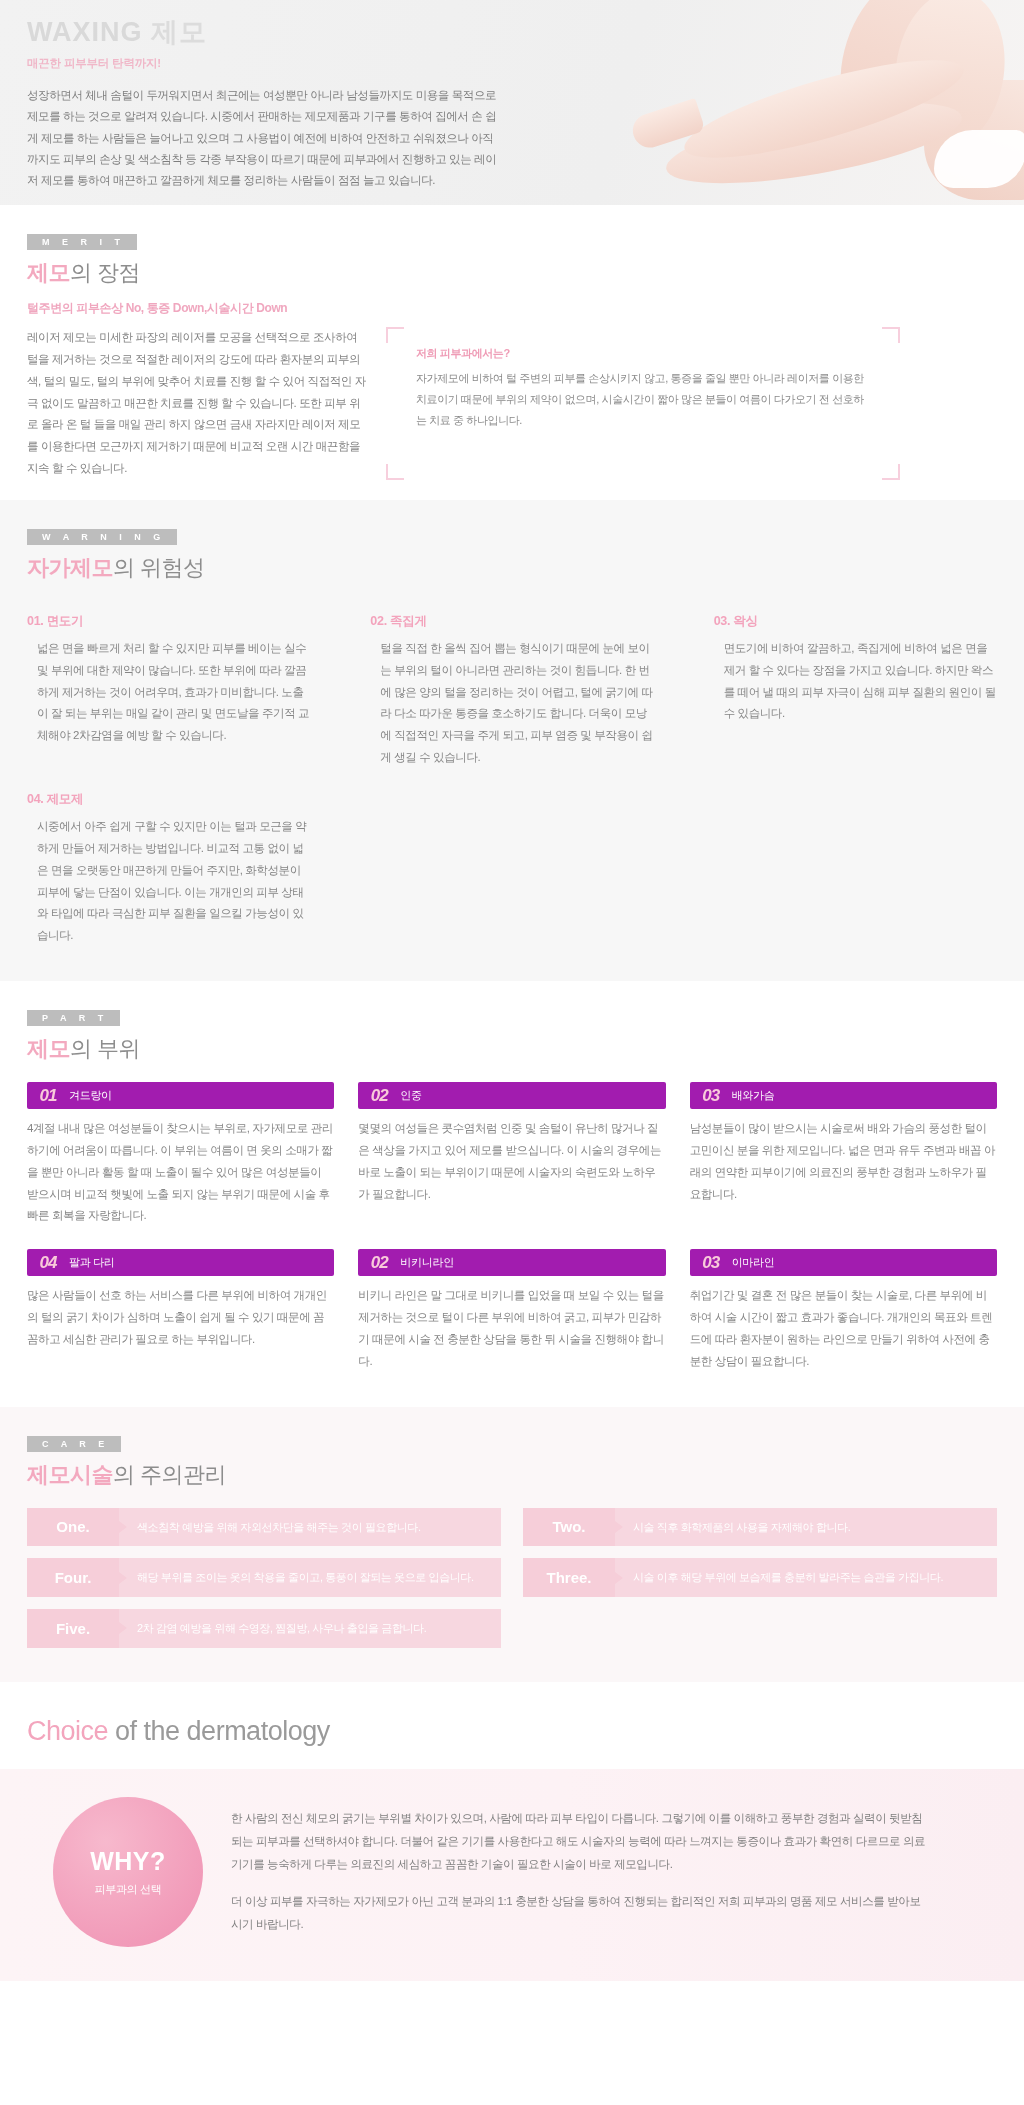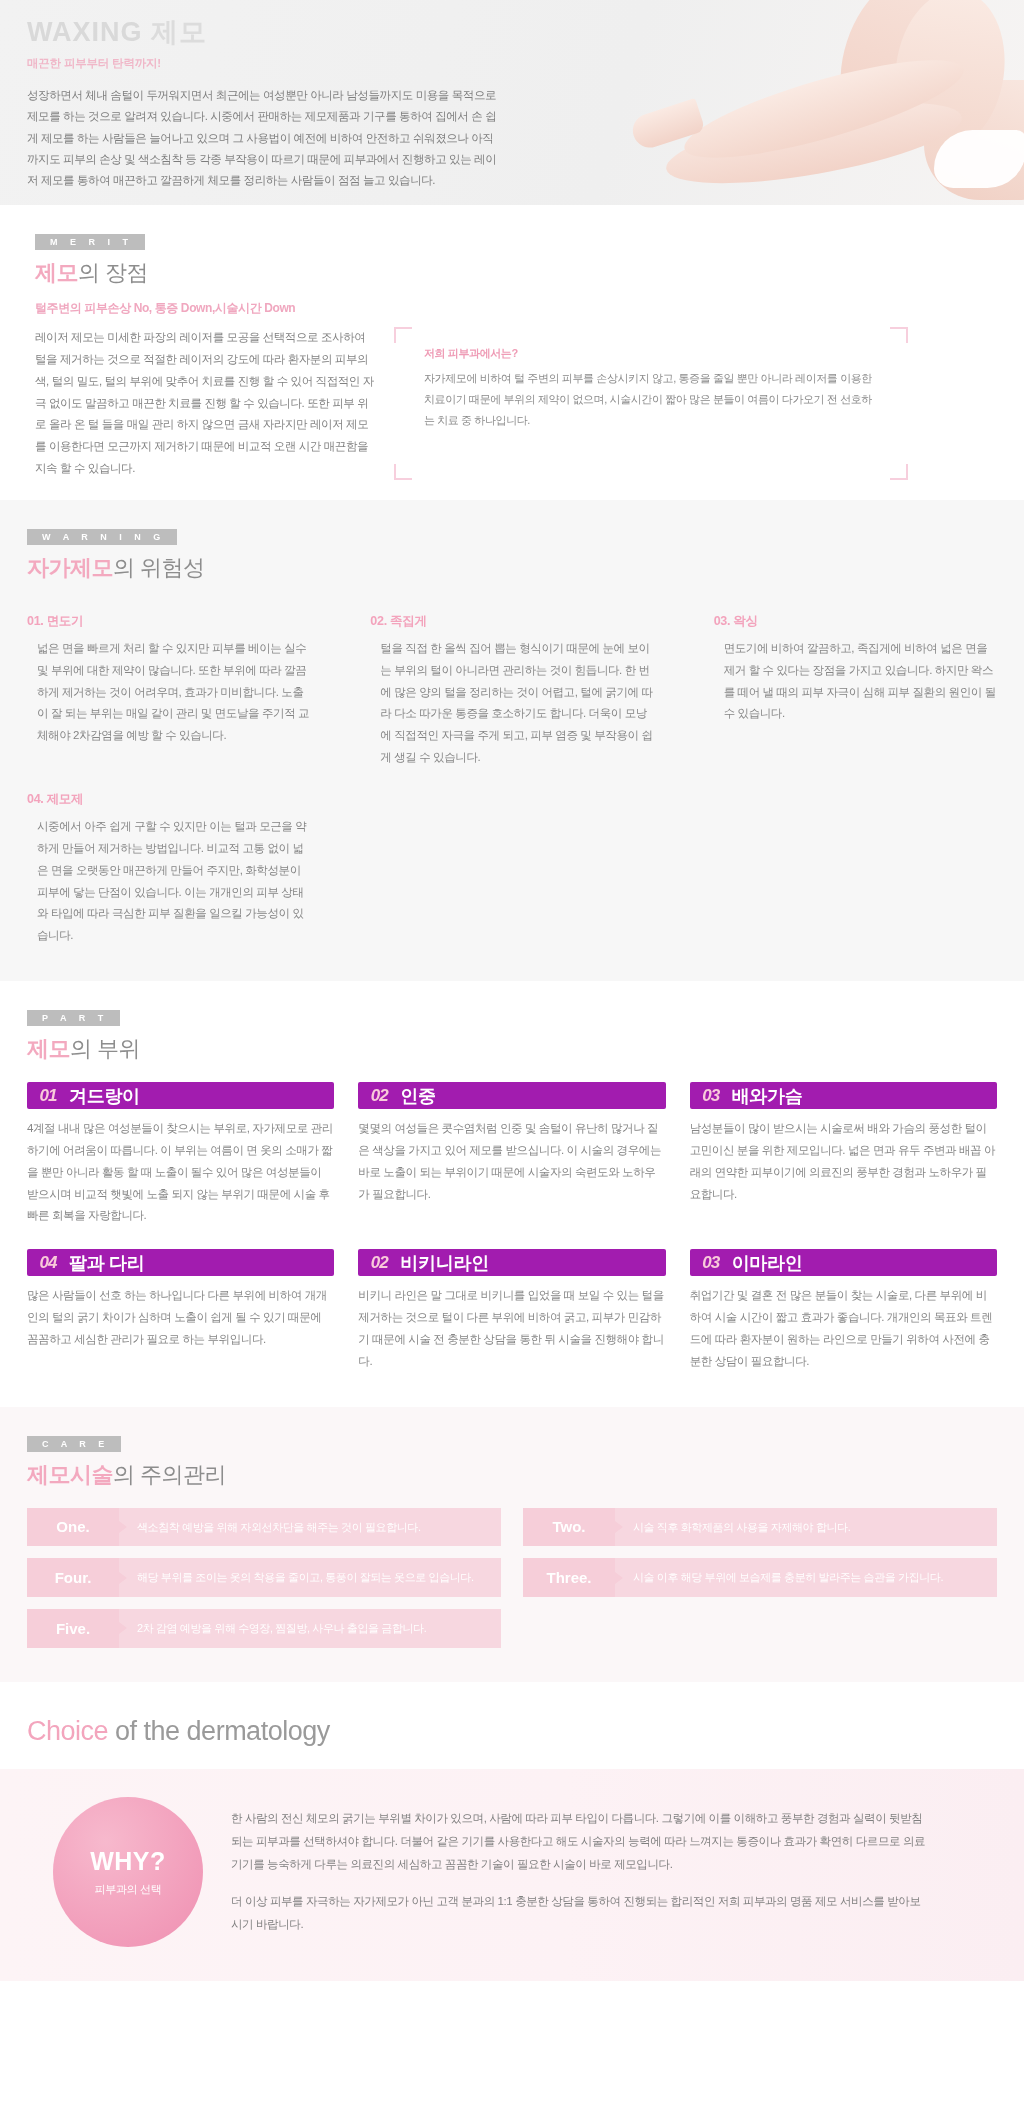--- a/index.html
+++ b/index.html
@@ -69,21 +69,21 @@
     letter-spacing: 5px;
     padding: 3px 12px 3px 15px;
     font-weight: bold;
     margin-bottom: 8px;
   }
   .sec-title { font-size: 22px; color: #a8a8a8; letter-spacing: -0.5px; }
   .sec-title b { color: #f3a9bf; font-weight: bold; }
   .sec-title .dark { color: #8d8d8d; }
 
   
-  .merit { background: #ffffff; padding-bottom: 20px; padding-left: 8px; }
+  .merit { background: #ffffff; padding-bottom: 20px; }
   .merit-lead {
     padding: 0 27px;
     font-size: 12px;
     color: #f0a7bf;
     font-weight: bold;
     letter-spacing: -0.4px;
     margin-bottom: 10px;
   }
   .merit-cols { display: flex; padding: 0 27px; gap: 15px; }
   .merit-left { width: 340px; font-size: 11.5px; line-height: 1.9; letter-spacing: -0.4px; color: #818181; }
@@ -139,21 +139,21 @@
   }
   .part-num {
     width: 42px;
     text-align: center;
     font-size: 17px;
     font-weight: bold;
     font-style: italic;
     color: #f9cada;
     letter-spacing: -1px;
   }
-  .part-name { font-size: 18px; font-weight: bold; letter-spacing: -0.3px; text-align: center; }
+  .part-name { font-size: 11px; font-weight: normal; letter-spacing: -0.3px; text-align: center; }
   .part-b { font-size: 11.5px; line-height: 1.9; color: #858585; letter-spacing: -0.4px; padding-top: 9px; }
 
   
   .care { background: #fbf7f8; padding-bottom: 34px; }
   .care-grid {
     display: grid;
     grid-template-columns: 1fr 1fr;
     gap: 12px 22px;
     padding: 6px 27px 0;
   }
@@ -318,21 +318,21 @@
           <span class="part-name">배와가슴</span>
         </div>
         <div class="part-b">남성분들이 많이 받으시는 시술로써 배와 가슴의 풍성한 털이 고민이신 분을 위한 제모입니다.
 넓은 면과 유두 주변과 배꼽 아래의 연약한 피부이기에 의료진의 풍부한 경험과 노하우가 필요합니다.</div>
       </div>
       <div class="part-card">
         <div class="part-bar">
           <span class="part-num">04</span>
           <span class="part-name">팔과 다리</span>
         </div>
-        <div class="part-b">많은 사람들이 선호 하는 하나입니다 다른 부위에 비하여 개개인의 털의 굵기 차이가 심하며 노출이 쉽게 될 수 있기 때문에 꼼꼼하고 세심한 관리가 필요로 하는 부위입니다.</div>
+        <div class="part-b">많은 사람들이 선호 하는 서비스를 다른 부위에 비하여 개개인의 털의 굵기 차이가 심하며 노출이 쉽게 될 수 있기 때문에 꼼꼼하고 세심한 관리가 필요로 하는 부위입니다.</div>
       </div>
       <div class="part-card">
         <div class="part-bar">
           <span class="part-num">02</span>
           <span class="part-name">비키니라인</span>
         </div>
         <div class="part-b">비키니 라인은 말 그대로 비키니를 입었을 때 보일 수 있는 털을 제거하는 것으로 털이 다른 부위에 비하여 굵고, 피부가 민감하기 때문에 시술 전 충분한 상담을 통한 뒤 시술을 진행해야 합니다.</div>
       </div>
       <div class="part-card">
         <div class="part-bar">

